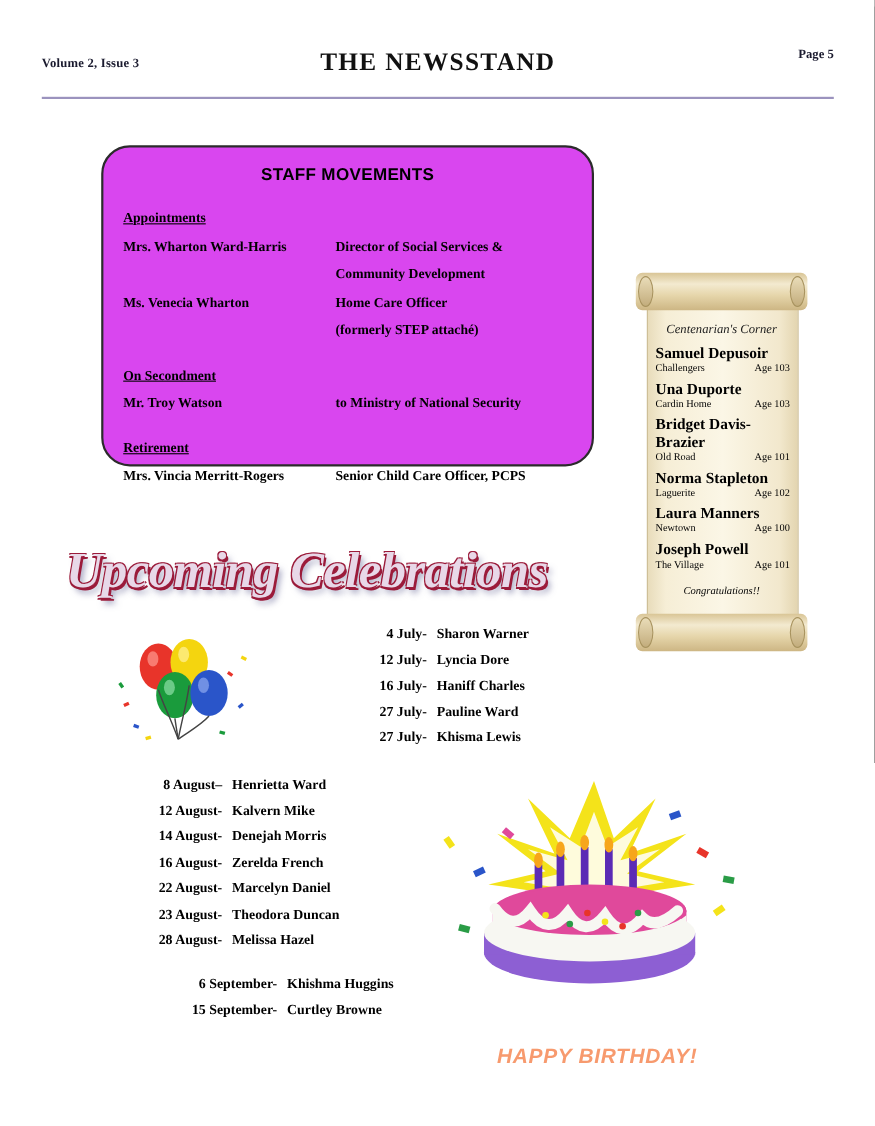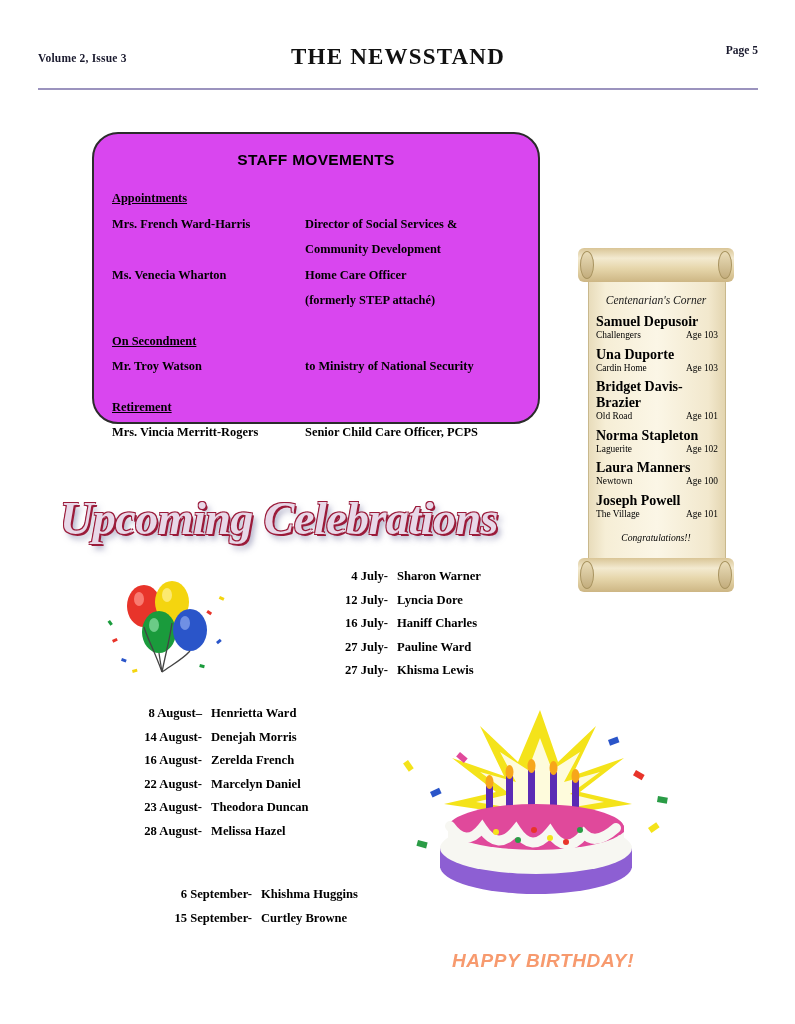--- a/index.html
+++ b/index.html
@@ -286,21 +286,21 @@
     <div class="pagenum">Page 5</div>
   </div>
   <div class="rule"></div>
 
   <div class="staff-box">
     <div class="staff-title">STAFF MOVEMENTS</div>
     <div class="staff-body">
 
       <div class="sec-head">Appointments</div>
       <div class="srow">
-        <div class="nm">Mrs. French Ward-Harris</div>
+        <div class="nm">Mrs. Wharton Ward-Harris</div>
         <div class="rl">Director of Social Services &amp;</div>
       </div>
       <div class="cont-line">Community Development</div>
 
       <div class="srow">
         <div class="nm">Ms. Venecia Wharton</div>
         <div class="rl">Home Care Officer</div>
       </div>
       <div class="cont-line">(formerly STEP attaché)</div>
 
@@ -421,20 +421,21 @@
   <div class="list list-july">
     <span class="li"><span class="dt">4 July-</span><span class="nm-cell">Sharon Warner</span></span>
     <span class="li"><span class="dt">12 July-</span><span class="nm-cell">Lyncia Dore</span></span>
     <span class="li"><span class="dt">16 July-</span><span class="nm-cell">Haniff Charles</span></span>
     <span class="li"><span class="dt">27 July-</span><span class="nm-cell">Pauline Ward</span></span>
     <span class="li"><span class="dt">27 July-</span><span class="nm-cell">Khisma Lewis</span></span>
   </div>
 
   <div class="list list-aug">
     <span class="li"><span class="dt">8 August–</span><span class="nm-cell">Henrietta Ward</span></span>
+    <span class="li"><span class="dt">12 August-</span><span class="nm-cell">Kalvern Mike</span></span>
     <span class="li"><span class="dt">14 August-</span><span class="nm-cell">Denejah Morris</span></span>
     <span class="li"><span class="dt">16 August-</span><span class="nm-cell">Zerelda French</span></span>
     <span class="li"><span class="dt">22 August-</span><span class="nm-cell">Marcelyn Daniel</span></span>
     <span class="li"><span class="dt">23 August-</span><span class="nm-cell">Theodora Duncan</span></span>
     <span class="li"><span class="dt">28 August-</span><span class="nm-cell">Melissa Hazel</span></span>
   </div>
 
   <div class="list list-sep">
     <span class="li"><span class="dt">6 September-</span><span class="nm-cell">Khishma Huggins</span></span>
     <span class="li"><span class="dt">15 September-</span><span class="nm-cell">Curtley Browne</span></span>

